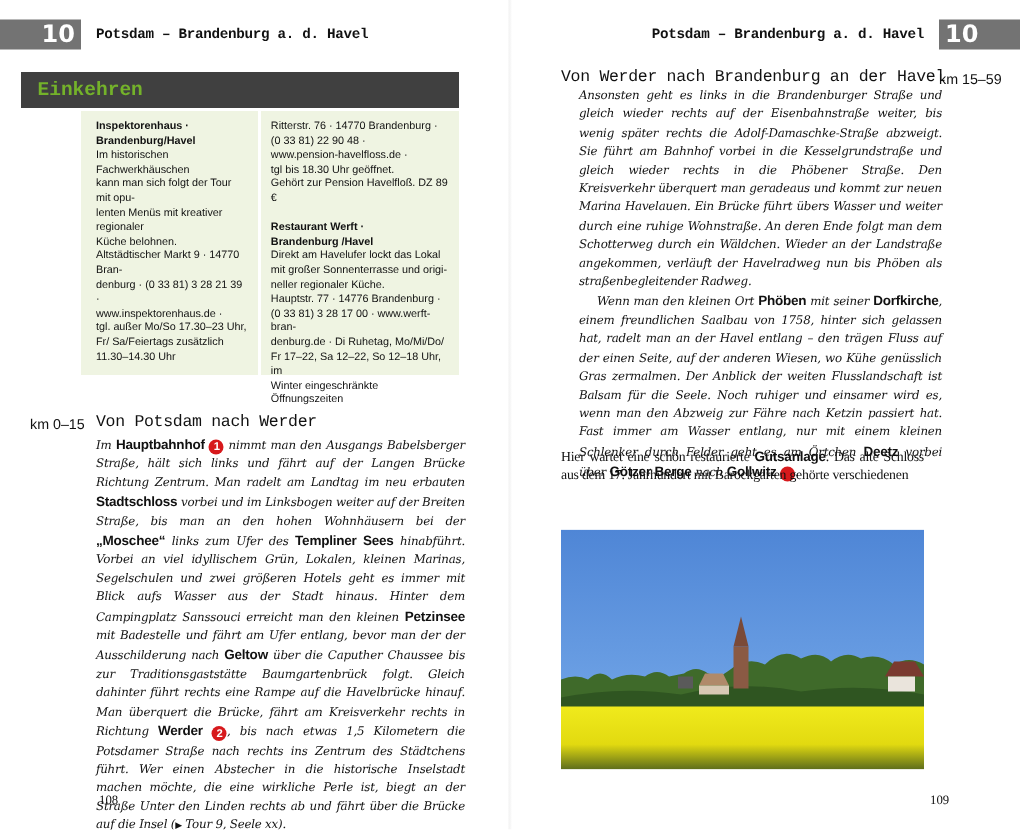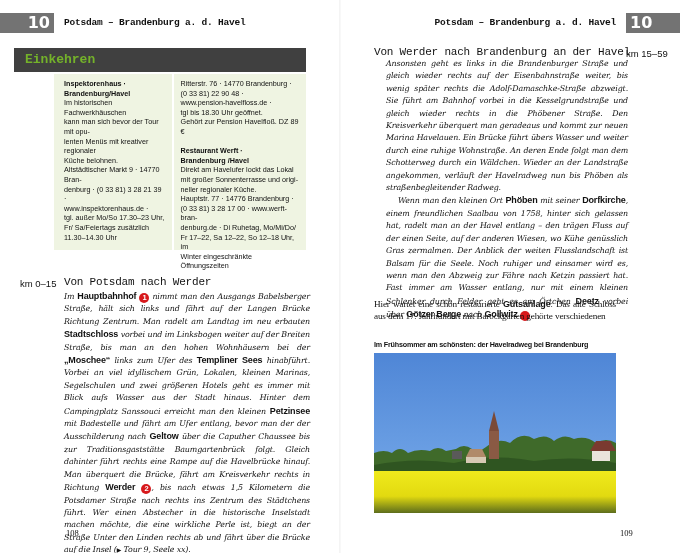--- a/index.html
+++ b/index.html
@@ -67,21 +67,21 @@
   <div class="chap-tab">10</div>
   <div class="running-head">Potsdam – Brandenburg a. d. Havel</div>
 
   <div class="infobox">
     <div class="infobox-title">Einkehren</div>
     <div class="infobox-body">
       <div class="infobox-col c1">
         <div class="entry">
           <span class="name">Inspektorenhaus · Brandenburg/Havel</span>
           <span class="line">Im historischen Fachwerkhäuschen</span>
-          <span class="line">kann man sich bevor der Tour mit opu-</span>
+          <span class="line">kann man sich folgt der Tour mit opu-</span>
           <span class="line">lenten Menüs mit kreativer regionaler</span>
           <span class="line">Küche belohnen.</span>
           <span class="line">Altstädtischer Markt 9 · 14770 Bran-</span>
           <span class="line">denburg · (0 33 81) 3 28 21 39 ·</span>
           <span class="line">www.inspektorenhaus.de ·</span>
           <span class="line">tgl. außer Mo/So 17.30–23 Uhr,</span>
           <span class="line">Fr/ Sa/Feiertags zusätzlich 11.30–14.30 Uhr</span>
         </div>
       </div>
       <div class="infobox-col c2">
@@ -130,21 +130,20 @@
   <div class="prose" style="left:34px; top:58px; width:242px;margin-left:12px;">
     <div>Ansonsten geht es links in die Brandenburger Straße und gleich wieder rechts auf der Eisenbahnstraße weiter, bis wenig später rechts die Adolf-Damaschke-Straße abzweigt. Sie führt am Bahnhof vorbei in die Kesselgrundstraße und gleich wieder rechts in die Phöbener Straße. Den Kreisverkehr überquert man geradeaus und kommt zur neuen Marina Havelauen. Ein Brücke führt übers Wasser und weiter durch eine ruhige Wohnstraße. An deren Ende folgt man dem Schotterweg durch ein Wäldchen. Wieder an der Landstraße angekommen, verläuft der Havelradweg nun bis Phöben als straßenbegleitender Radweg.</div>
     <div class="indent"><span>Wenn man den kleinen Ort </span><span class="hl">Phöben</span><span> mit seiner </span><span class="hl">Dorfkirche</span><span>, einem freundlichen Saalbau von 1758, hinter sich gelassen hat, radelt man an der Havel entlang – den trägen Fluss auf der einen Seite, auf der anderen Wiesen, wo Kühe genüsslich Gras zermalmen. Der Anblick der weiten Flusslandschaft ist Balsam für die Seele. Noch ruhiger und einsamer wird es, wenn man den Abzweig zur Fähre nach Ketzin passiert hat. Fast immer am Wasser entlang, nur mit einem kleinen Schlenker durch Felder geht es am Örtchen </span><span class="hl">Deetz</span><span> vorbei über </span><span class="hl">Götzer Berge</span><span> nach </span><span class="hl">Gollwitz</span>
       <span class="marker">3</span><span>.</span></div>
   </div>
 
   <div class="prose upright" style="left:34px; top:298px; width:242px;">
     <span>Hier wartet eine schön restaurierte </span><span class="hl">Gutsanlage</span><span>. Das alte Schloss aus dem 17. Jahrhundert mit Barockgarten gehörte verschiedenen</span>
   </div>
 
-  <div class="caption">Im Frühsommer am schönsten: der Havelradweg bei Brandenburg</div>
 
   <div class="photo">
     <svg width="242" height="160" viewBox="0 0 242 160">
       <defs>
         <linearGradient id="sky" x1="0" y1="0" x2="0" y2="1">
           <stop offset="0" stop-color="#4f86d6"></stop>
           <stop offset="1" stop-color="#6fa3e6"></stop>
         </linearGradient>
         <linearGradient id="field" x1="0" y1="0" x2="0" y2="1">
           <stop offset="0" stop-color="#f0ea1c"></stop>

